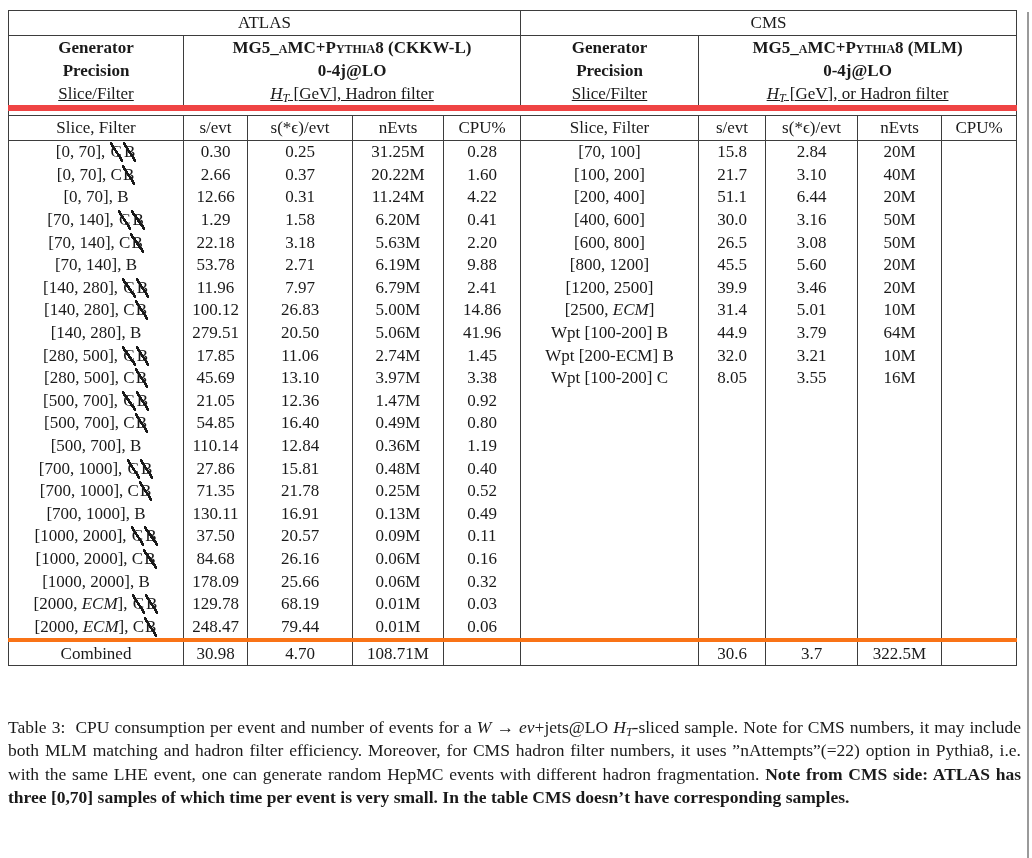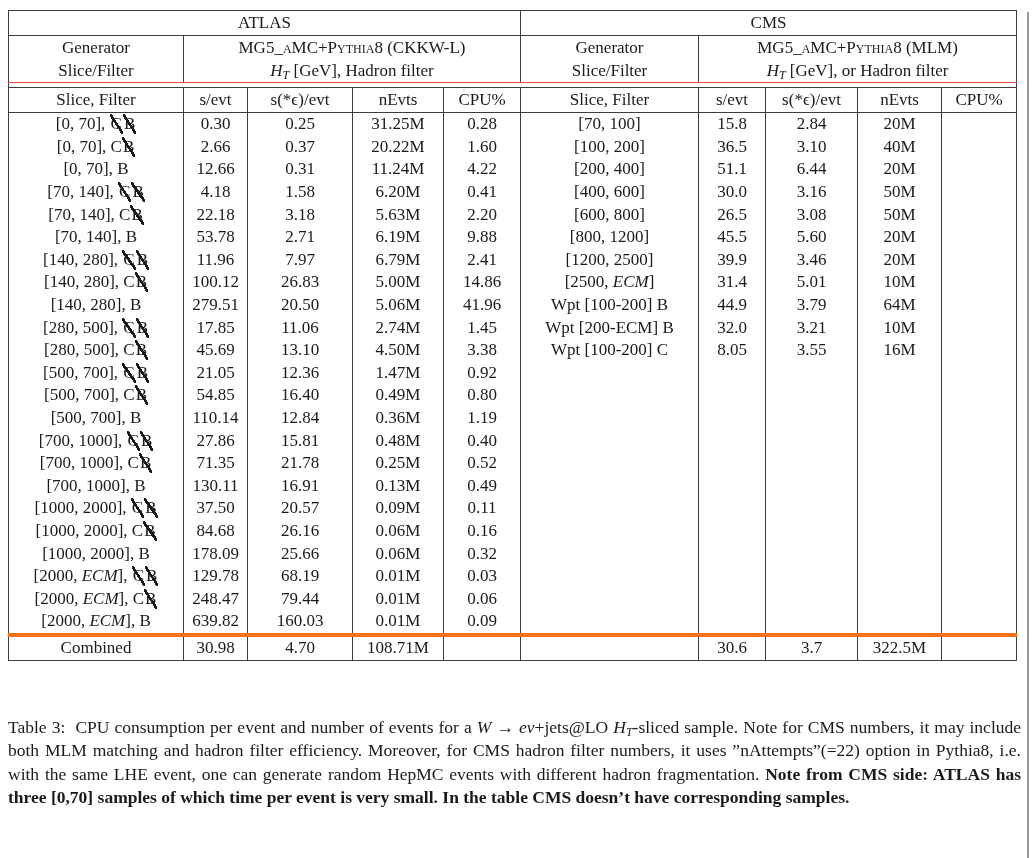--- a/index.html
+++ b/index.html
@@ -24,22 +24,22 @@
     padding: 0 2px;
     text-align: center;
     vertical-align: middle;
     border-left: 1px solid #3d3d3d;
     white-space: nowrap;
     overflow: hidden;
   }
   table.cpu td:first-child { border-left: none; }
 
   tr.titlerow td { height: 24px; border-bottom: 1px solid #3d3d3d; }
-  tr.metarow td { height: 23px; }
-  tr.metarow-last td { height: 23px; border-bottom: 1px solid #ef4444; }
+  tr.metarow td { height: 23px; font-weight: bold; }
+  tr.metarow-last td { height: 23px; border-bottom: 6px solid #ef4444; text-decoration: underline; }
   tr.gaprow td { height: 4px; border-left: none !important; border-bottom: 1px solid #3d3d3d; padding: 0; }
   tr.colheadrow td { height: 24px; border-bottom: 1px solid #3d3d3d; }
   tbody.datarows td { height: 22.6px; }
   tr.combinedrow td { height: 23px; border-top: 4px solid #f97316; }
 
   .smallcaps { font-variant: small-caps; }
   i { font-style: italic; margin-top: 13px; }
   sub { font-size: 12px; vertical-align: -3px; line-height: 0; }
 
   
@@ -88,20 +88,26 @@
       <tr class="titlerow">
         <td colspan="5">ATLAS</td>
         <td colspan="5">CMS</td>
       </tr>
       <tr class="metarow">
         <td>Generator</td>
         <td colspan="4" class="smallcaps">MG5_aMC+Pythia8 (CKKW-L)</td>
         <td>Generator</td>
         <td colspan="4" class="smallcaps">MG5_aMC+Pythia8 (MLM)</td>
       </tr>
+      <tr class="metarow">
+        <td>Precision</td>
+        <td colspan="4">0-4j@LO</td>
+        <td>Precision</td>
+        <td colspan="4">0-4j@LO</td>
+      </tr>
       <tr class="metarow-last">
         <td>Slice/Filter</td>
         <td colspan="4"><i>H<sub>T</sub></i> [GeV], Hadron filter</td>
         <td>Slice/Filter</td>
         <td colspan="4"><i>H<sub>T</sub></i> [GeV], or Hadron filter</td>
       </tr>
       <tr class="gaprow">
           <td colspan="10"></td>
         </tr>
       <tr class="colheadrow">
@@ -130,40 +136,40 @@
           <td>20M</td>
           <td></td>
         </tr>
         <tr>
           <td>[0, 70], C<span class="x">B</span></td>
           <td>2.66</td>
           <td>0.37</td>
           <td>20.22M</td>
           <td>1.60</td>
           <td>[100, 200]</td>
-          <td>36.5</td>
+          <td>21.7</td>
           <td>3.10</td>
           <td>40M</td>
           <td></td>
         </tr>
         <tr>
           <td>[0, 70], B</td>
           <td>12.66</td>
           <td>0.31</td>
           <td>11.24M</td>
           <td>4.22</td>
           <td>[200, 400]</td>
           <td>51.1</td>
           <td>6.44</td>
           <td>20M</td>
           <td></td>
         </tr>
         <tr>
           <td>[70, 140], <span class="x">C</span><span class="x">B</span></td>
-          <td>4.18</td>
+          <td>1.29</td>
           <td>1.58</td>
           <td>6.20M</td>
           <td>0.41</td>
           <td>[400, 600]</td>
           <td>30.0</td>
           <td>3.16</td>
           <td>50M</td>
           <td></td>
         </tr>
         <tr>
@@ -235,21 +241,21 @@
           <td>Wpt [200-ECM] B</td>
           <td>32.0</td>
           <td>3.21</td>
           <td>10M</td>
           <td></td>
         </tr>
         <tr>
           <td>[280, 500], C<span class="x">B</span></td>
           <td>45.69</td>
           <td>13.10</td>
-          <td>4.50M</td>
+          <td>3.97M</td>
           <td>3.38</td>
           <td>Wpt [100-200] C</td>
           <td>8.05</td>
           <td>3.55</td>
           <td>16M</td>
           <td></td>
         </tr>
         <tr>
           <td>[500, 700], <span class="x">C</span><span class="x">B</span></td>
           <td>21.05</td>
@@ -369,32 +375,20 @@
           <td></td>
           <td></td>
           <td></td>
         </tr>
         <tr>
           <td>[2000, <i>ECM</i>], C<span class="x">B</span></td>
           <td>248.47</td>
           <td>79.44</td>
           <td>0.01M</td>
           <td>0.06</td>
-          <td></td>
-          <td></td>
-          <td></td>
-          <td></td>
-          <td></td>
-        </tr>
-        <tr>
-          <td>[2000, <i>ECM</i>], B</td>
-          <td>639.82</td>
-          <td>160.03</td>
-          <td>0.01M</td>
-          <td>0.09</td>
           <td></td>
           <td></td>
           <td></td>
           <td></td>
           <td></td>
         </tr>
       </tbody>
     <tfoot>
       <tr class="combinedrow">
         <td>Combined</td>

